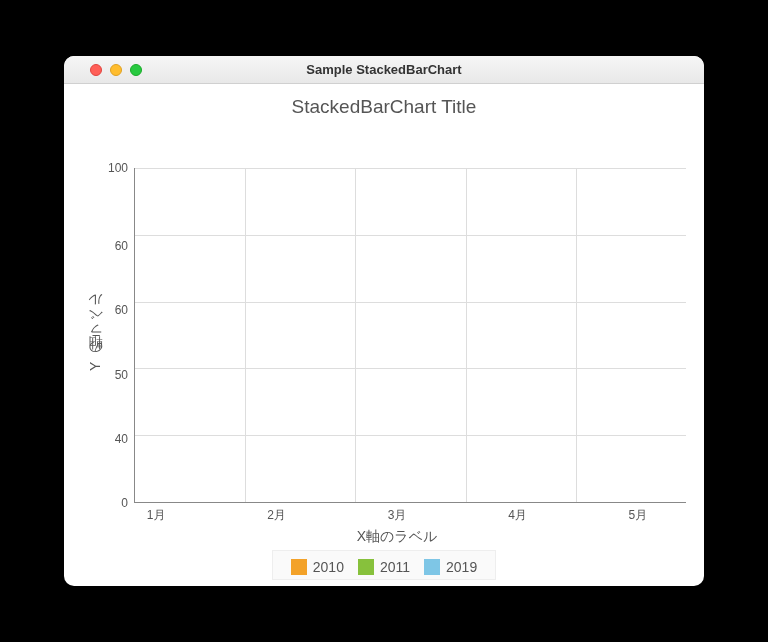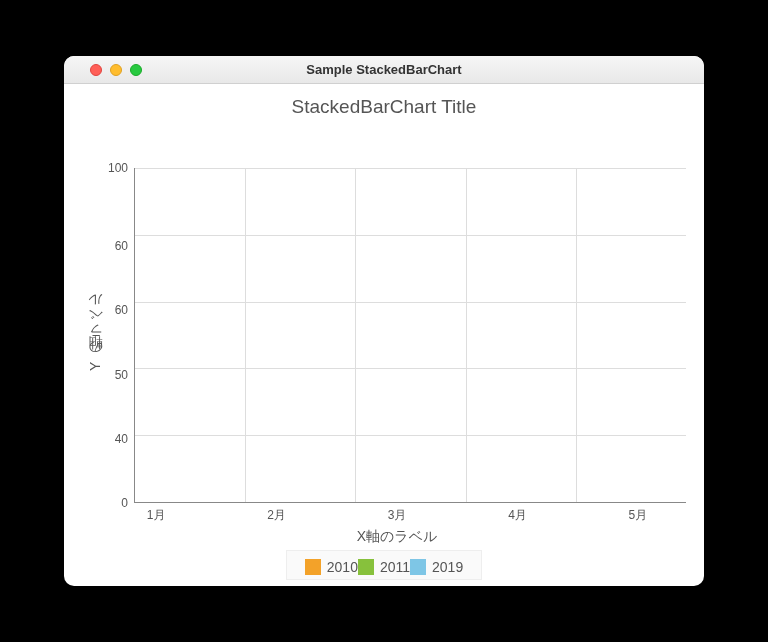--- a/index.html
+++ b/index.html
@@ -130,20 +130,21 @@
     .x-tick { width: 16%; text-align: center; }
     .x-axis-label {
       text-align: center;
       font-size: 14px;
       color: #555;
       padding-top: 2px;
     }
     .legend {
       display: flex;
       justify-content: center;
+      gap: 14px;
       padding: 8px 0 4px 0;
       margin: 4px auto 0 auto;
       font-size: 14px;
       color: #555;
       border: 1px solid #eee;
       background: #fafafa;
       width: fit-content;
       padding-left: 18px; padding-right: 18px;
     }
     .legend-item { display: flex; align-items: center; gap: 6px; }

